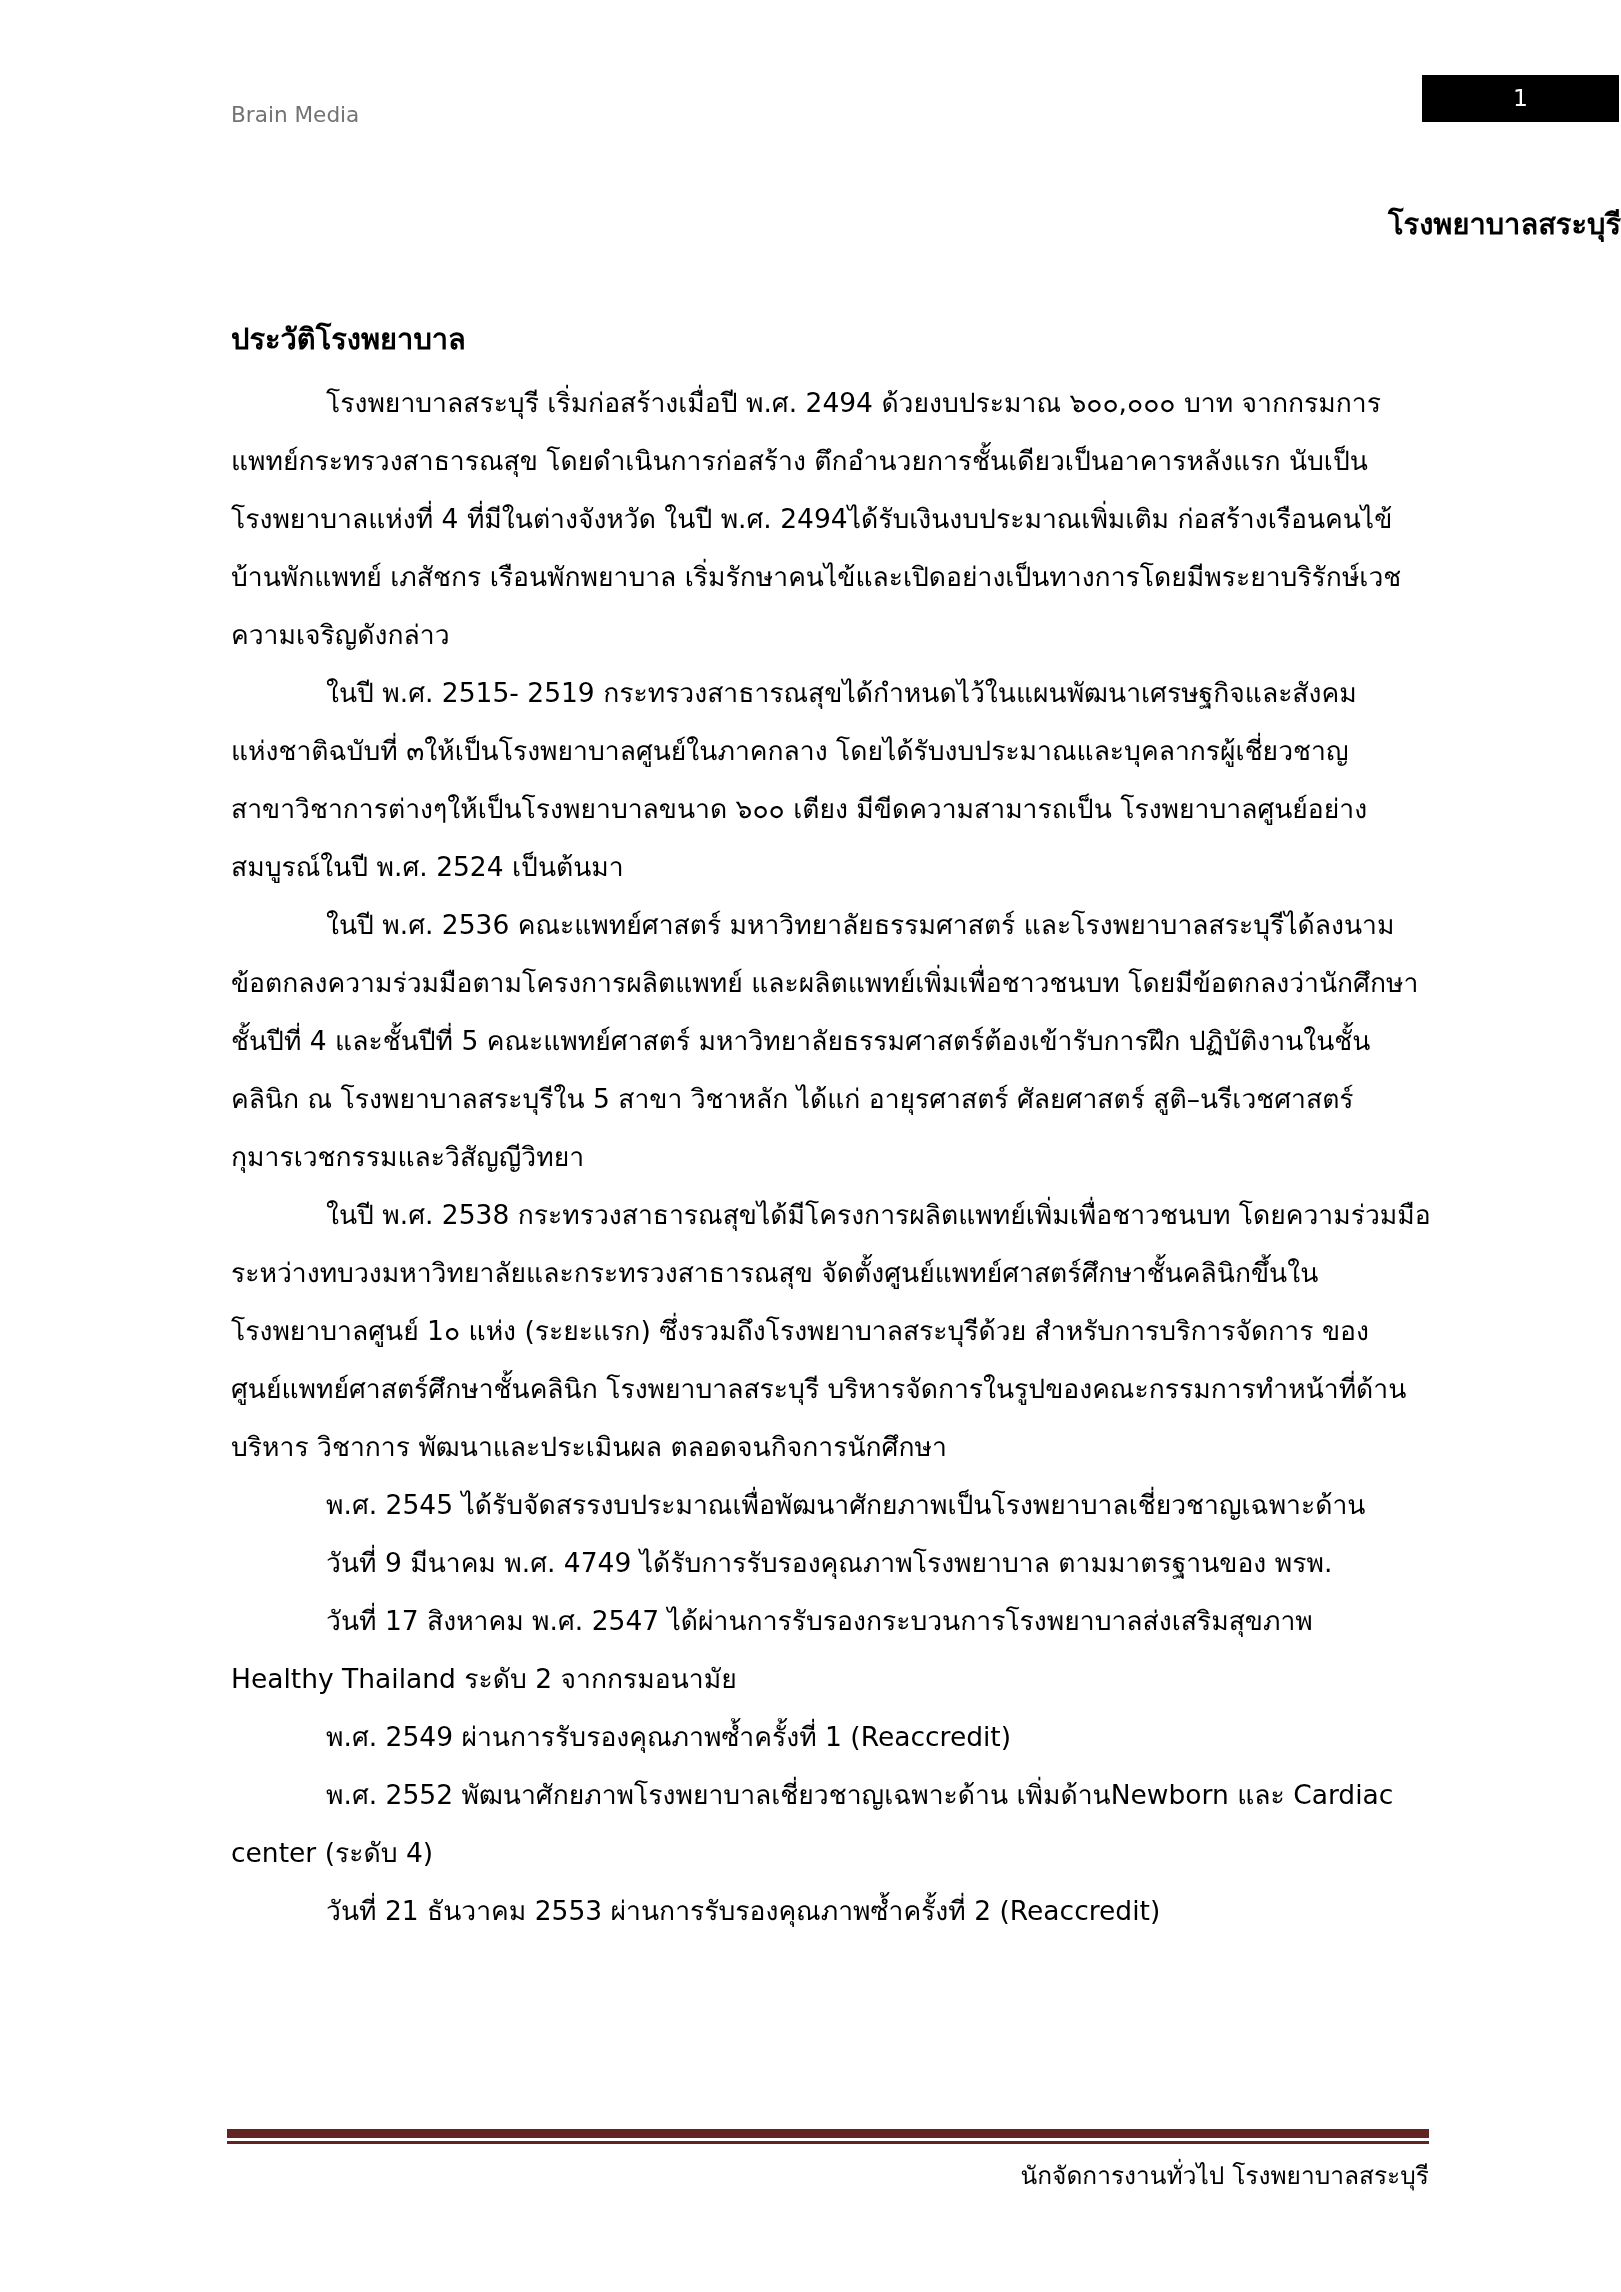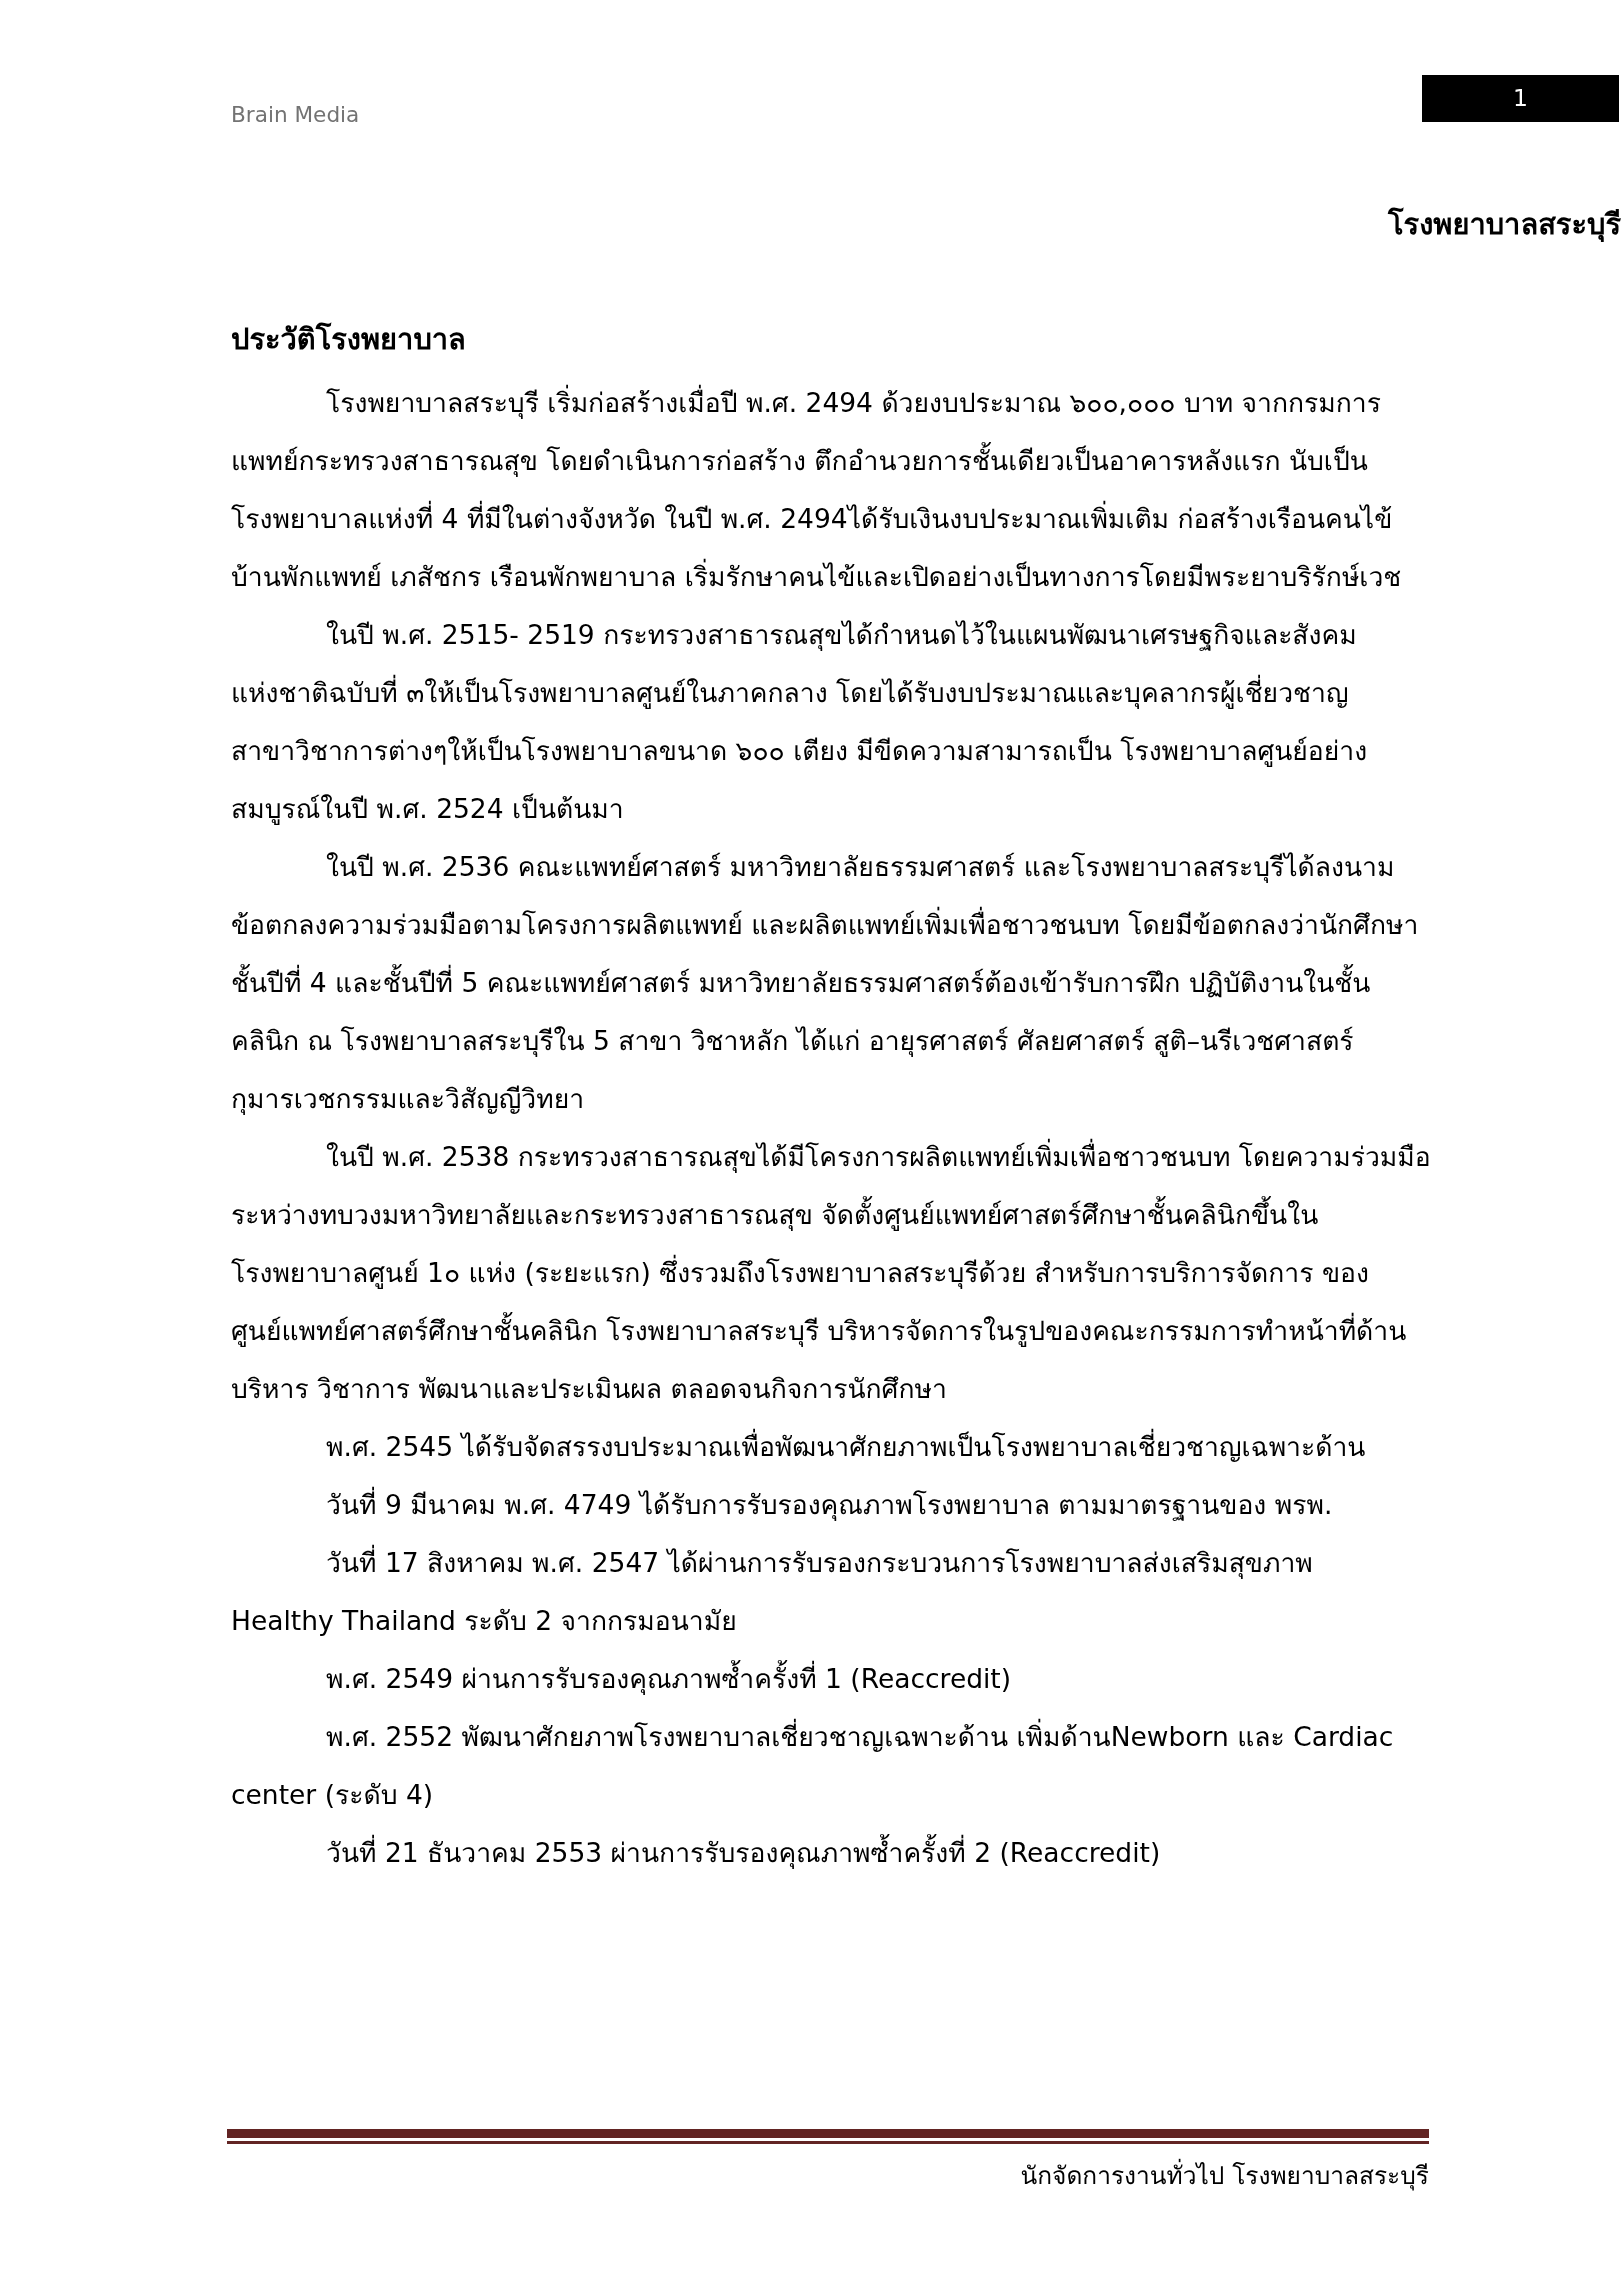--- a/index.html
+++ b/index.html
@@ -29,20 +29,21 @@
 </div>
 
 <div class="title">โรงพยาบาลสระบุรี</div>
 <div class="heading">ประวัติโรงพยาบาล</div>
 
 <div class="body" id="body">
     <div class="line indent">โรงพยาบาลสระบุรี เริ่มก่อสร้างเมื่อปี พ.ศ. 2494 ด้วยงบประมาณ ๖๐๐,๐๐๐ บาท จากกรมการ</div>
     <div class="line">แพทย์กระทรวงสาธารณสุข โดยดำเนินการก่อสร้าง ตึกอำนวยการชั้นเดียวเป็นอาคารหลังแรก นับเป็น</div>
     <div class="line">โรงพยาบาลแห่งที่ 4 ที่มีในต่างจังหวัด ในปี พ.ศ. 2494ได้รับเงินงบประมาณเพิ่มเติม ก่อสร้างเรือนคนไข้</div>
     <div class="line">บ้านพักแพทย์ เภสัชกร เรือนพักพยาบาล เริ่มรักษาคนไข้และเปิดอย่างเป็นทางการโดยมีพระยาบริรักษ์เวช</div>
+    <div class="line">ความเจริญดังกล่าว</div>
     <div class="line indent">ในปี พ.ศ. 2515- 2519 กระทรวงสาธารณสุขได้กำหนดไว้ในแผนพัฒนาเศรษฐกิจและสังคม</div>
     <div class="line">แห่งชาติฉบับที่ ๓ให้เป็นโรงพยาบาลศูนย์ในภาคกลาง โดยได้รับงบประมาณและบุคลากรผู้เชี่ยวชาญ</div>
     <div class="line">สาขาวิชาการต่างๆให้เป็นโรงพยาบาลขนาด ๖๐๐ เตียง มีขีดความสามารถเป็น โรงพยาบาลศูนย์อย่าง</div>
     <div class="line">สมบูรณ์ในปี พ.ศ. 2524 เป็นต้นมา</div>
     <div class="line indent">ในปี พ.ศ. 2536 คณะแพทย์ศาสตร์ มหาวิทยาลัยธรรมศาสตร์ และโรงพยาบาลสระบุรีได้ลงนาม</div>
     <div class="line">ข้อตกลงความร่วมมือตามโครงการผลิตแพทย์ และผลิตแพทย์เพิ่มเพื่อชาวชนบท โดยมีข้อตกลงว่านักศึกษา</div>
     <div class="line">ชั้นปีที่ 4 และชั้นปีที่ 5 คณะแพทย์ศาสตร์ มหาวิทยาลัยธรรมศาสตร์ต้องเข้ารับการฝึก ปฏิบัติงานในชั้น</div>
     <div class="line">คลินิก ณ โรงพยาบาลสระบุรีใน 5 สาขา วิชาหลัก ได้แก่ อายุรศาสตร์ ศัลยศาสตร์ สูติ–นรีเวชศาสตร์</div>
     <div class="line">กุมารเวชกรรมและวิสัญญีวิทยา</div>
     <div class="line indent">ในปี พ.ศ. 2538 กระทรวงสาธารณสุขได้มีโครงการผลิตแพทย์เพิ่มเพื่อชาวชนบท โดยความร่วมมือ</div>

